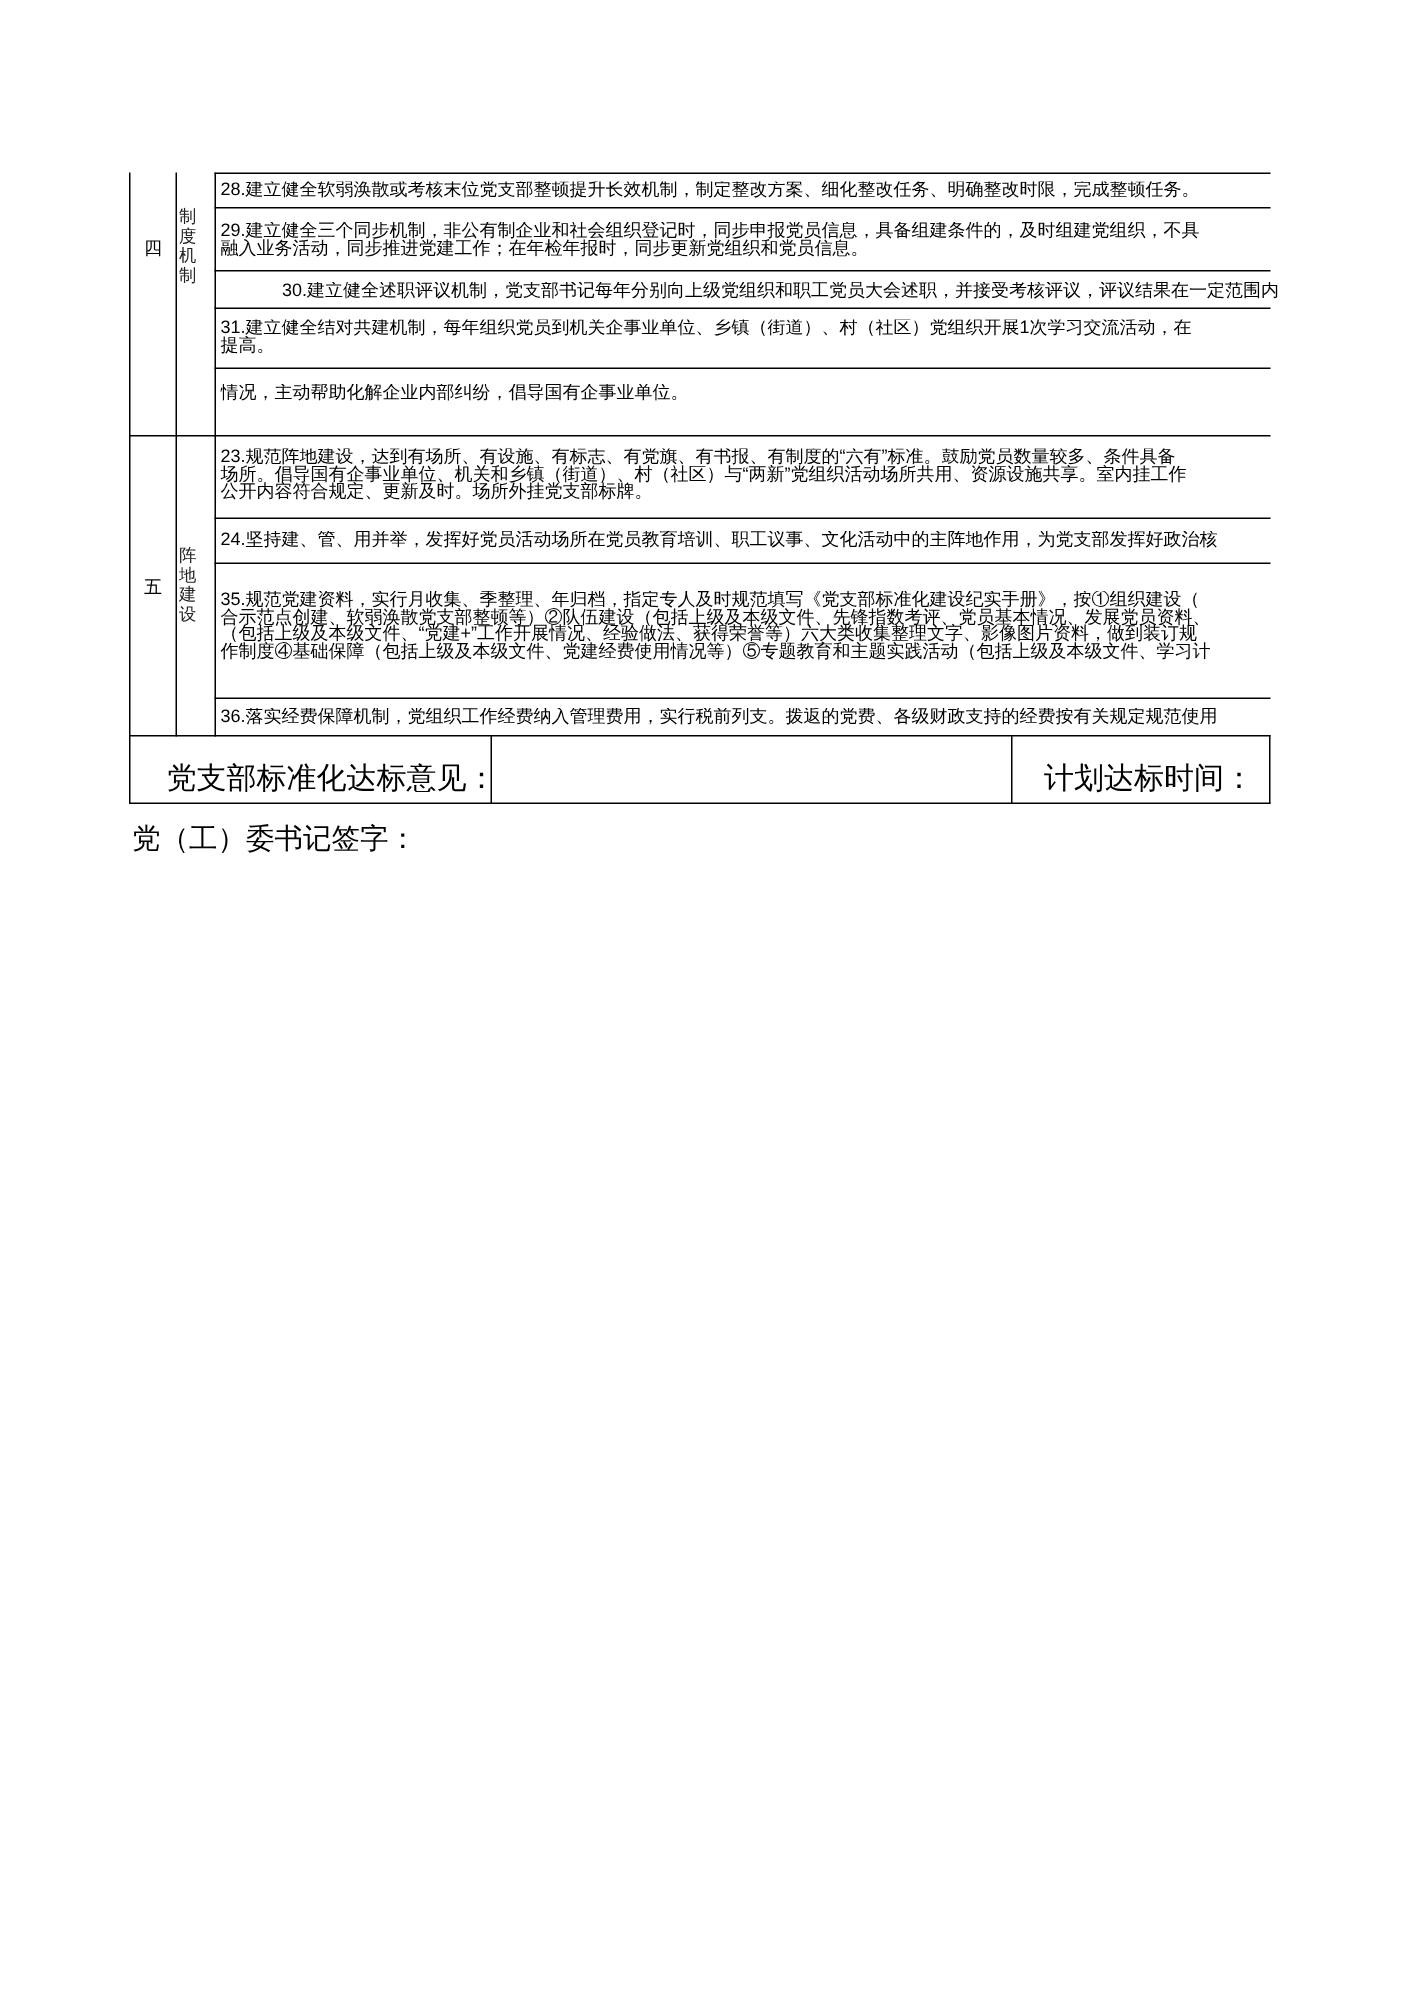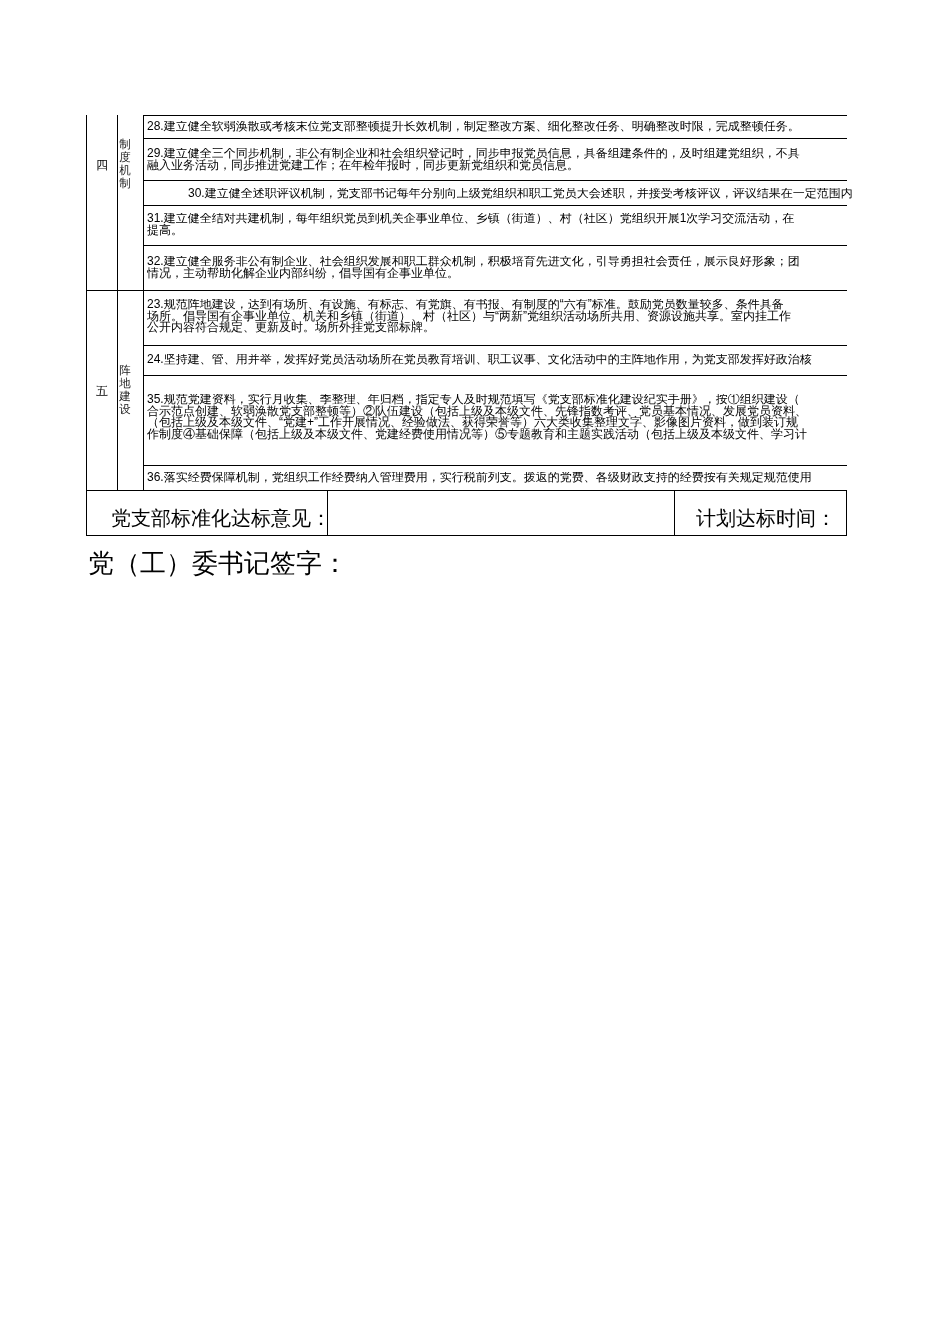--- a/index.html
+++ b/index.html
@@ -54,21 +54,21 @@
     .footer-label {
       position: absolute;
       font-size: 20px;
       font-family: "DejaVu Serif", "Liberation Serif", serif;
       white-space: nowrap;
     }
     .signature {
       position: absolute;
       left: 88px;
       top: 546px;
-      font-size: 26px;
+      font-size: 19px;
       font-family: Liberation Serif, serif;
       white-space: nowrap;
     }
     .blank-cell {
       position: absolute;
     }
   </style>
 </head>
 <body>
 
@@ -115,21 +115,20 @@
   <div class="cell-text" style="left:147px; top:188px; width:699px;margin-left:41px;">
     <span>30.建立健全述职评议机制，党支部书记每年分别向上级党组织和职工党员大会述职，并接受考核评议，评议结果在一定范围内</span>
   </div>
 
   <div class="cell-text" style="left:147px; top:213px; width:699px;">
     <div>31.建立健全结对共建机制，每年组织党员到机关企事业单位、乡镇（街道）、村（社区）党组织开展1次学习交流活动，在</div>
     <div>提高。</div>
   </div>
 
   <div class="cell-text" style="left:147px; top:256px; width:699px;">
-    <div>32.建立健全服务非公有制企业、社会组织发展和职工群众机制，积极培育先进文化，引导勇担社会责任，展示良好形象；团</div>
     <div>情况，主动帮助化解企业内部纠纷，倡导国有企事业单位。</div>
   </div>
 
   <div class="section-num" style="left:87px; top:383px;">五</div>
   <div class="section-cat" style="left:118px; top:364px; width:14px;">阵地建设</div>
 
   <div class="cell-text" style="left:147px; top:299px; width:699px;">
     <div>23.规范阵地建设，达到有场所、有设施、有标志、有党旗、有书报、有制度的“六有”标准。鼓励党员数量较多、条件具备</div>
     <div>场所。倡导国有企事业单位、机关和乡镇（街道）、村（社区）与“两新”党组织活动场所共用、资源设施共享。室内挂工作</div>
     <div>公开内容符合规定、更新及时。场所外挂党支部标牌。</div>

